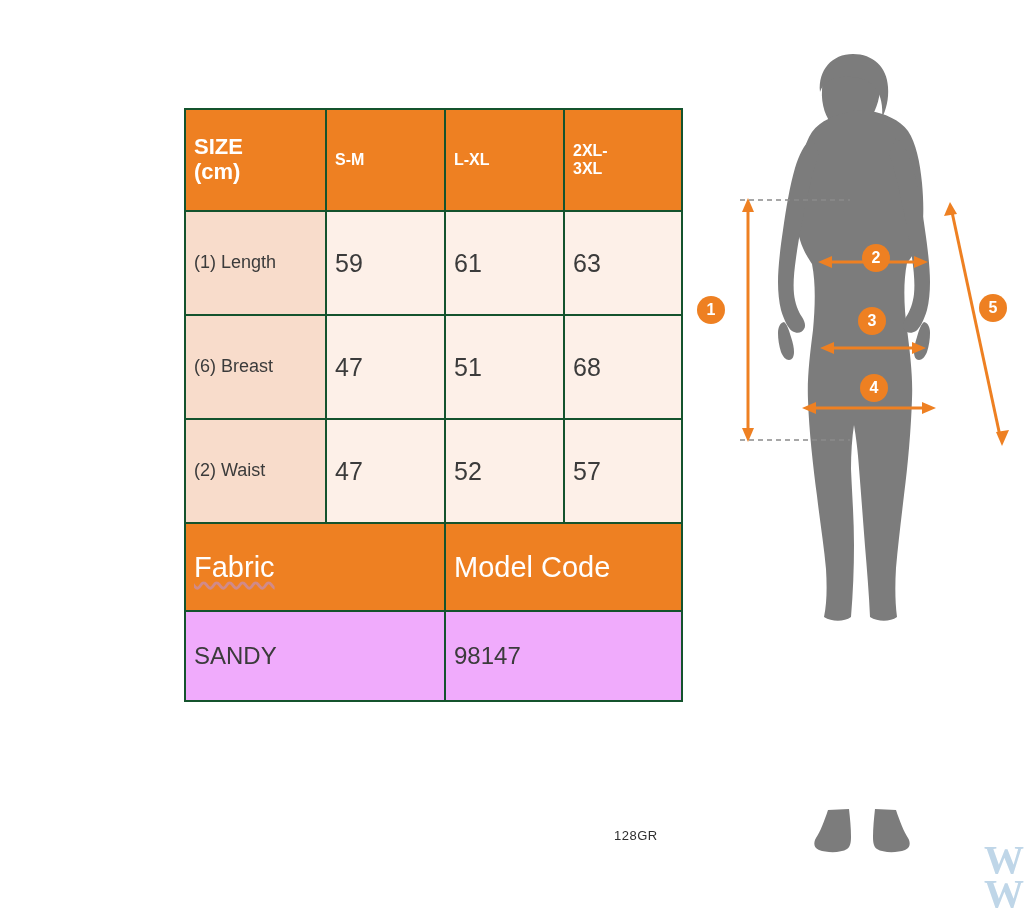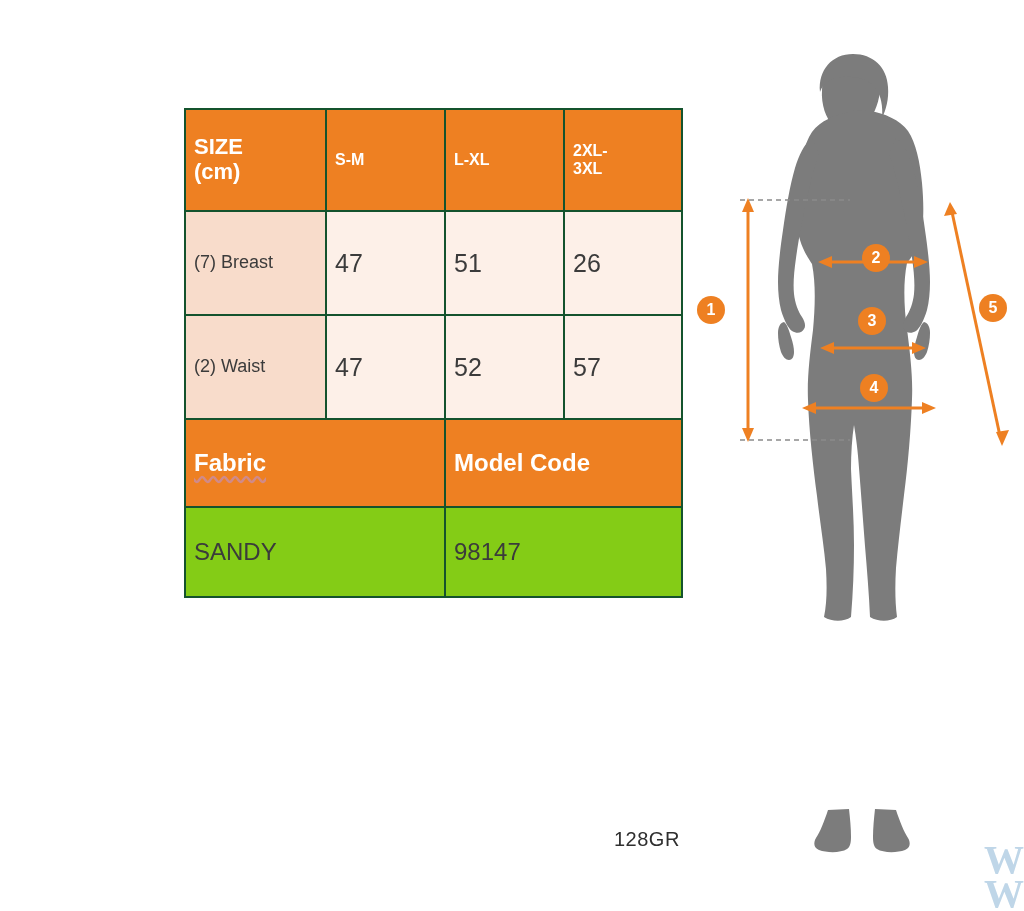--- a/index.html
+++ b/index.html
@@ -54,43 +54,43 @@
   }
   .val.dash { font-size: 22px; }
   .col-a { width: 141px; }
   .col-b { width: 119px; }
   .col-c { width: 119px; }
   .col-d { width: 118px; }
 
   .footer-hdr {
     background: #EE8022;
     color: #ffffff;
-    font-weight: bold;
-    font-size: 24px;
+    font-weight: normal;
+    font-size: 29px;
     height: 70px;
   }
   .footer-val {
-    background: #84cc16;
+    background: #f0abfc;
     color: #3b3b3b;
     font-size: 24px;
     height: 72px;
     margin-left: 40px;
   }
   .wavy {
     text-decoration: underline;
     text-decoration-style: wavy;
     text-decoration-color: #d08a8a;
     text-underline-offset: 5px;
   }
 
   #weight-note {
     position: absolute;
     left: 614px;
     top: 828px;
-    font-size: 20px;
+    font-size: 13px;
     color: #2f2f2f;
     letter-spacing: 0.5px;
   }
 
   
   #figure-panel {
     position: absolute;
     left: 700px;
     top: 40px;
     width: 324px;
@@ -148,26 +148,32 @@
         <div>(cm)</div>
       </th>
       <th class="hdr">S-M</th>
       <th class="hdr">L-XL</th>
       <th class="hdr">
         <div>2XL-</div>
         <div>3XL</div>
       </th>
     </tr>
 
-
-    <tr>
-      <td class="rowlabel">(7) Breast</td>
+    <tr>
+      <td class="rowlabel">(1) Length</td>
+      <td class="val">59</td>
+      <td class="val">61</td>
+      <td class="val">63</td>
+    </tr>
+
+    <tr>
+      <td class="rowlabel">(6) Breast</td>
       <td class="val">47</td>
       <td class="val">51</td>
-      <td class="val">26</td>
+      <td class="val">68</td>
     </tr>
 
     <tr>
       <td class="rowlabel">(2) Waist</td>
       <td class="val">47</td>
       <td class="val">52</td>
       <td class="val">57</td>
     </tr>
 
 

